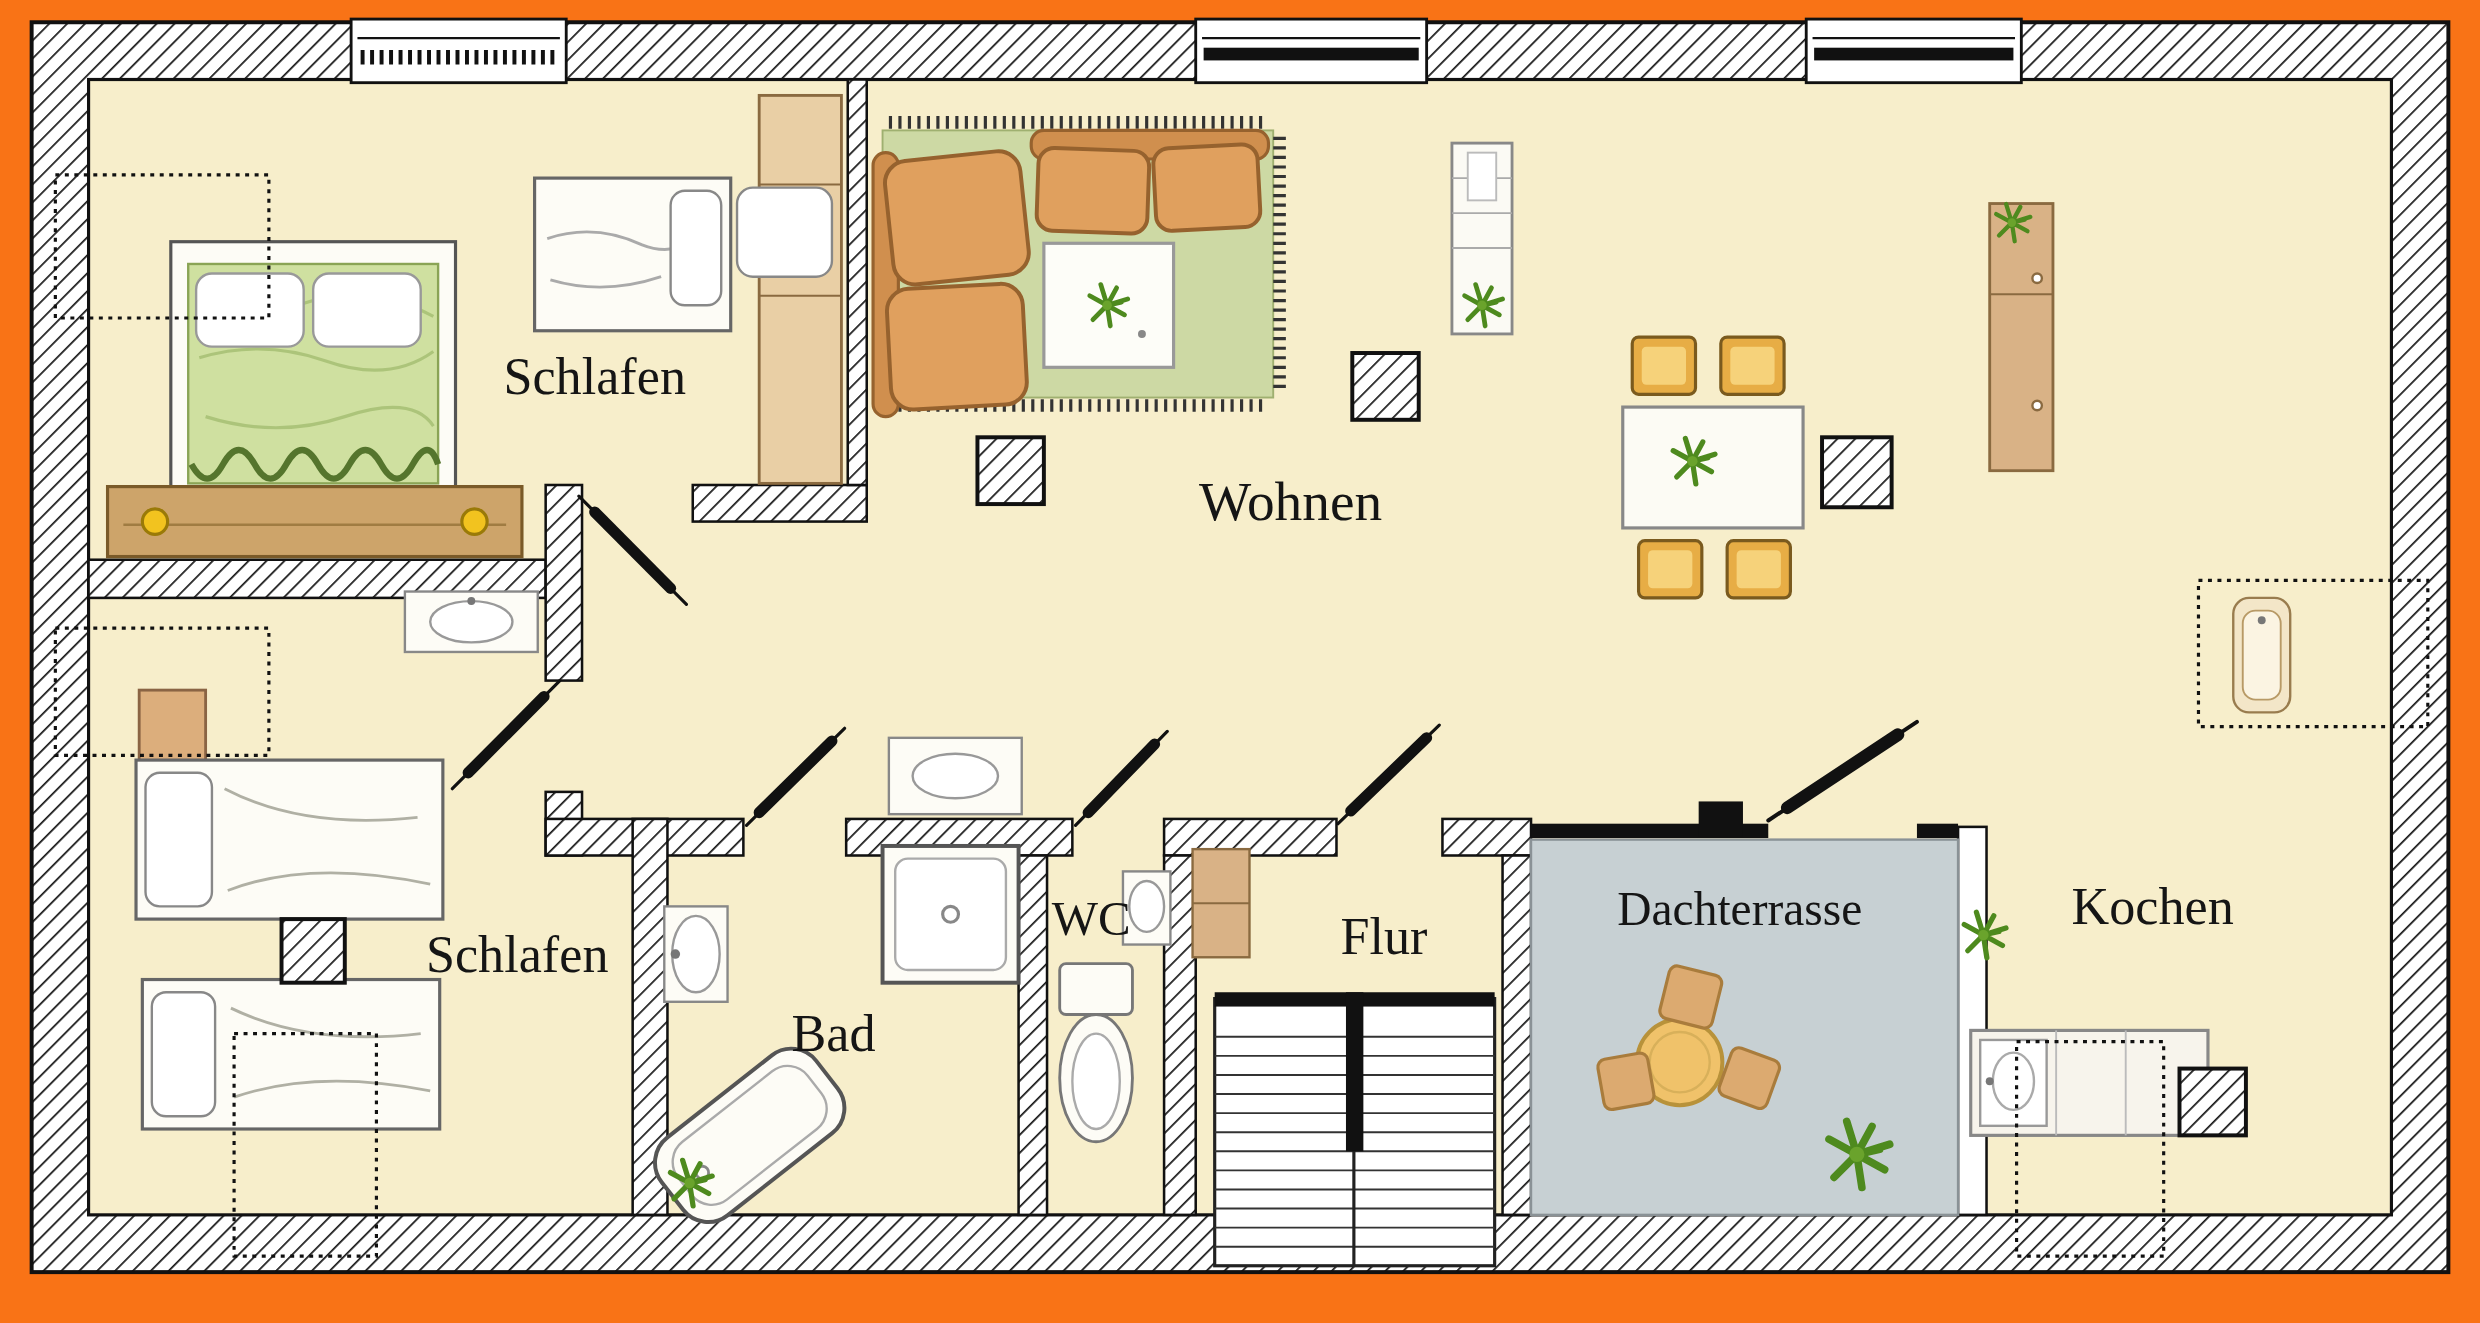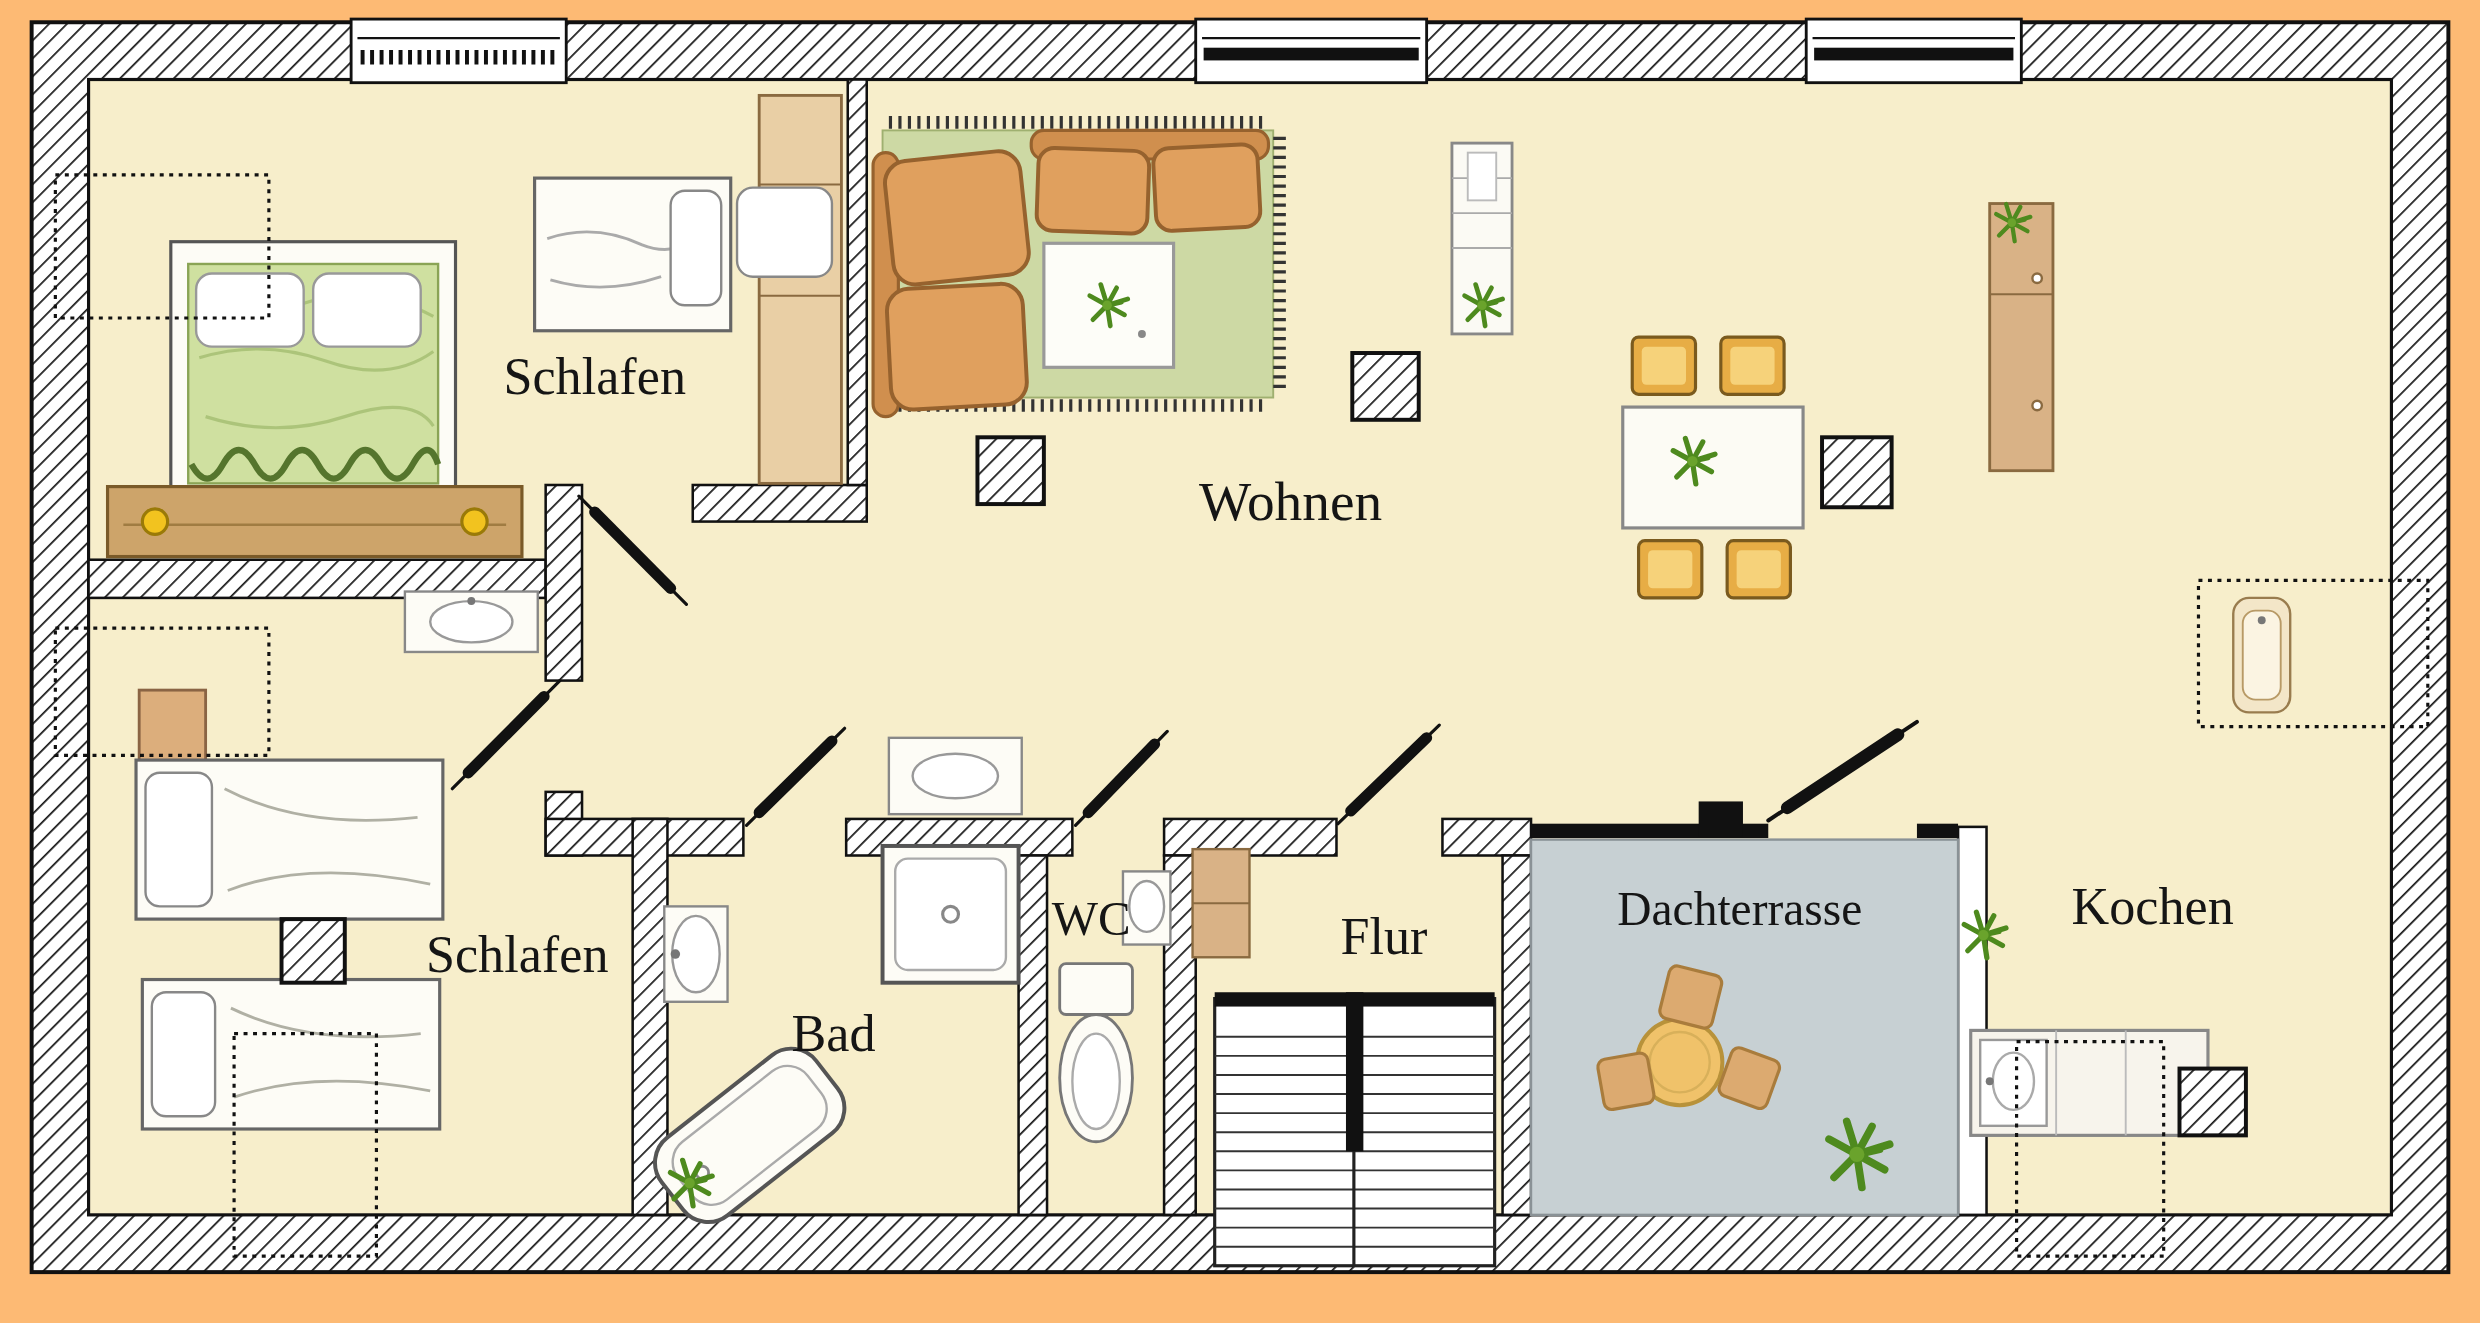--- a/index.html
+++ b/index.html
@@ -1,17 +1,17 @@
 <!DOCTYPE html>
 <html><head>
 <meta charset="utf-8">
 <title>Floor Plan</title>
 <style>
   html,body{margin:0;padding:0;background:#ffffff;}
-  #stage{width:2480px;height:1323px;position:relative;background:#fdba74;overflow:hidden;}
+  #stage{width:2480px;height:1323px;position:relative;background:#f97316;overflow:hidden;}
   svg{display:block;}
   text.room-label{font-family:"Liberation Serif","DejaVu Serif",serif;fill:#151515;}
 </style>
 </head>
 <body>
 
 <div id="stage">
 <svg viewBox="0 0 1568 832" width="2480" height="1323" preserveAspectRatio="none">
   <defs>
     <pattern id="hatch" width="8" height="8" patternUnits="userSpaceOnUse" patternTransform="rotate(45)">

